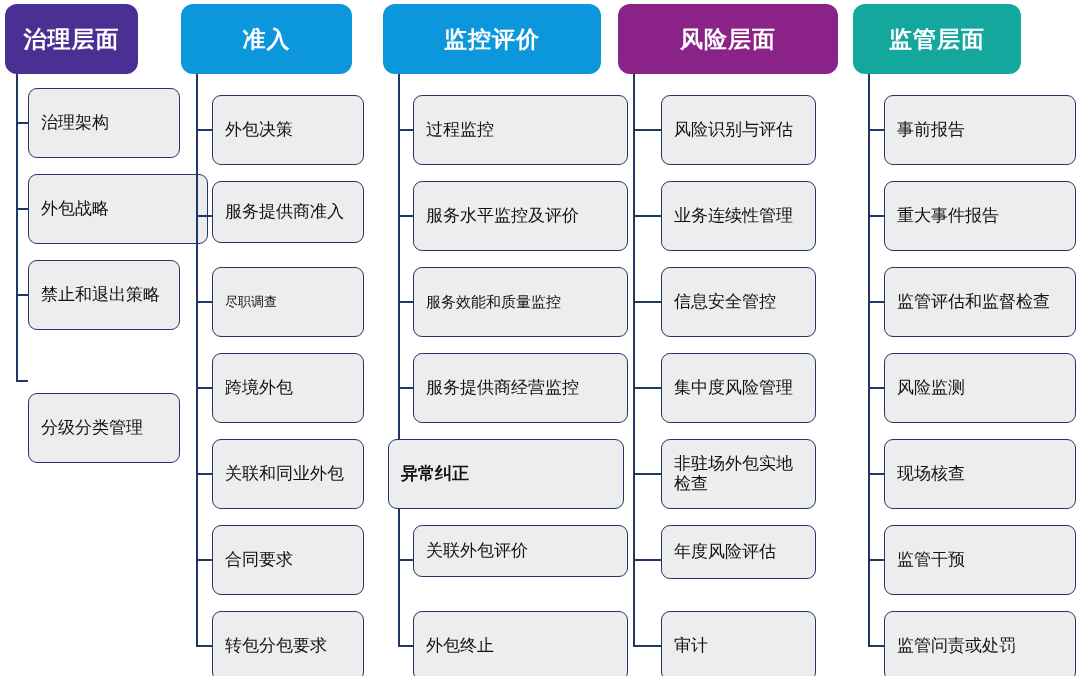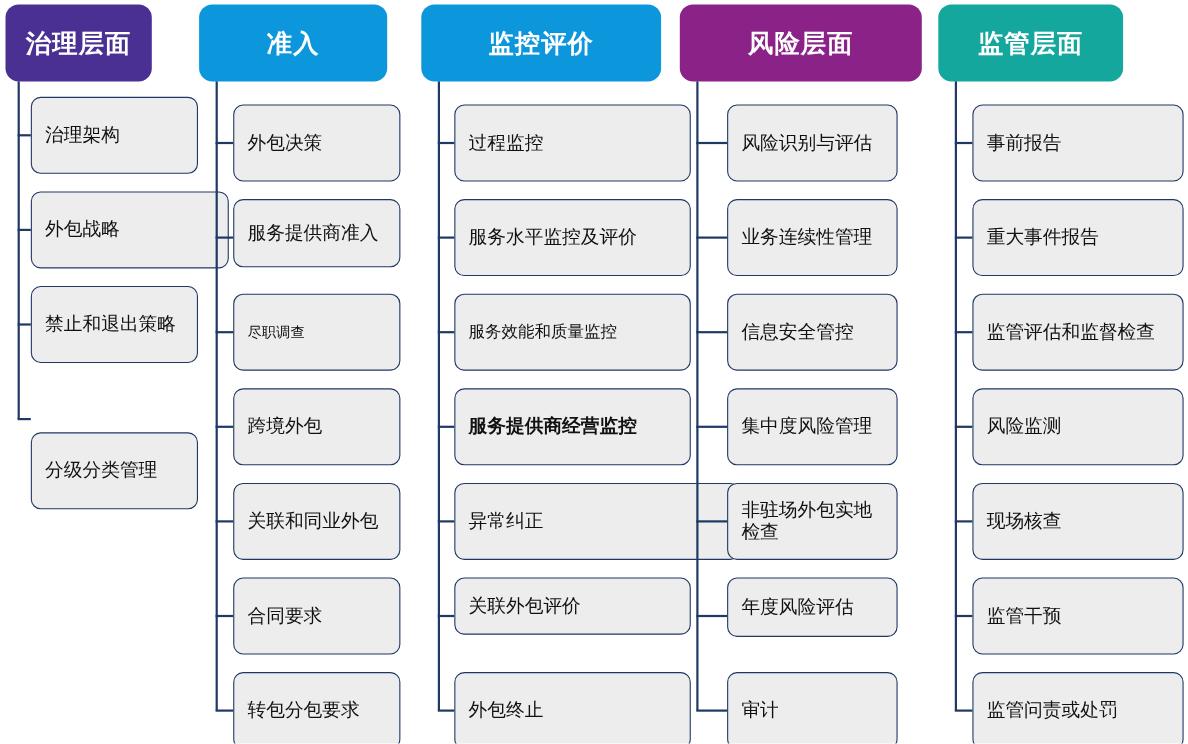--- a/index.html
+++ b/index.html
@@ -95,23 +95,23 @@
     <div class="column" style="left: 0px;">
       <div class="header-pill" style="left: 383px; top: 4px; width: 218px; height: 70px; background: rgb(12, 150, 219); font-size: 23px;">监控评价</div>
       <div class="trunk" style="left: 398px; top: 74px; height: 572px;"></div>
       <div class="stub" style="left: 398px; top: 129px; width: 15px;"></div>
       <div class="item-box" style="left: 413px; top: 95px; width: 215px; height: 70px; font-size: 17px;">过程监控</div>
       <div class="stub" style="left: 398px; top: 215px; width: 15px;"></div>
       <div class="item-box" style="left: 413px; top: 181px; width: 215px; height: 70px; font-size: 17px;">服务水平监控及评价</div>
       <div class="stub" style="left: 398px; top: 301px; width: 15px;"></div>
       <div class="item-box" style="left: 413px; top: 267px; width: 215px; height: 70px; font-size: 15px;">服务效能和质量监控</div>
       <div class="stub" style="left: 398px; top: 387px; width: 15px;"></div>
-      <div class="item-box" style="left: 413px; top: 353px; width: 215px; height: 70px; font-size: 17px; font-weight: bold;">服务提供商经营监控</div>
+      <div class="item-box" style="left: 413px; top: 353px; width: 215px; height: 70px; font-size: 17px;">服务提供商经营监控</div>
       <div class="stub" style="left: 398px; top: 473px; width: 15px;"></div>
-      <div class="item-box" style="left: 413px; top: 439px; width: 260px; height: 70px; font-size: 17px;">异常纠正</div>
+      <div class="item-box" style="left: 388px; top: 439px; width: 236px; height: 70px; font-size: 17px; font-weight: bold;">异常纠正</div>
       <div class="stub" style="left: 398px; top: 559px; width: 15px;"></div>
       <div class="item-box" style="left: 413px; top: 525px; width: 215px; height: 52px; font-size: 17px;">关联外包评价</div>
       <div class="stub" style="left: 398px; top: 645px; width: 15px;"></div>
       <div class="item-box" style="left: 413px; top: 611px; width: 215px; height: 70px; font-size: 17px;">外包终止</div>
     </div>
     <div class="column" style="left: 0px;">
       <div class="header-pill" style="left: 618px; top: 4px; width: 220px; height: 70px; background: rgb(138, 34, 135); font-size: 23px;">风险层面</div>
       <div class="trunk" style="left: 633px; top: 74px; height: 572px;"></div>
       <div class="stub" style="left: 633px; top: 129px; width: 28px;"></div>
       <div class="item-box" style="left: 661px; top: 95px; width: 155px; height: 70px; font-size: 17px;">风险识别与评估</div>

